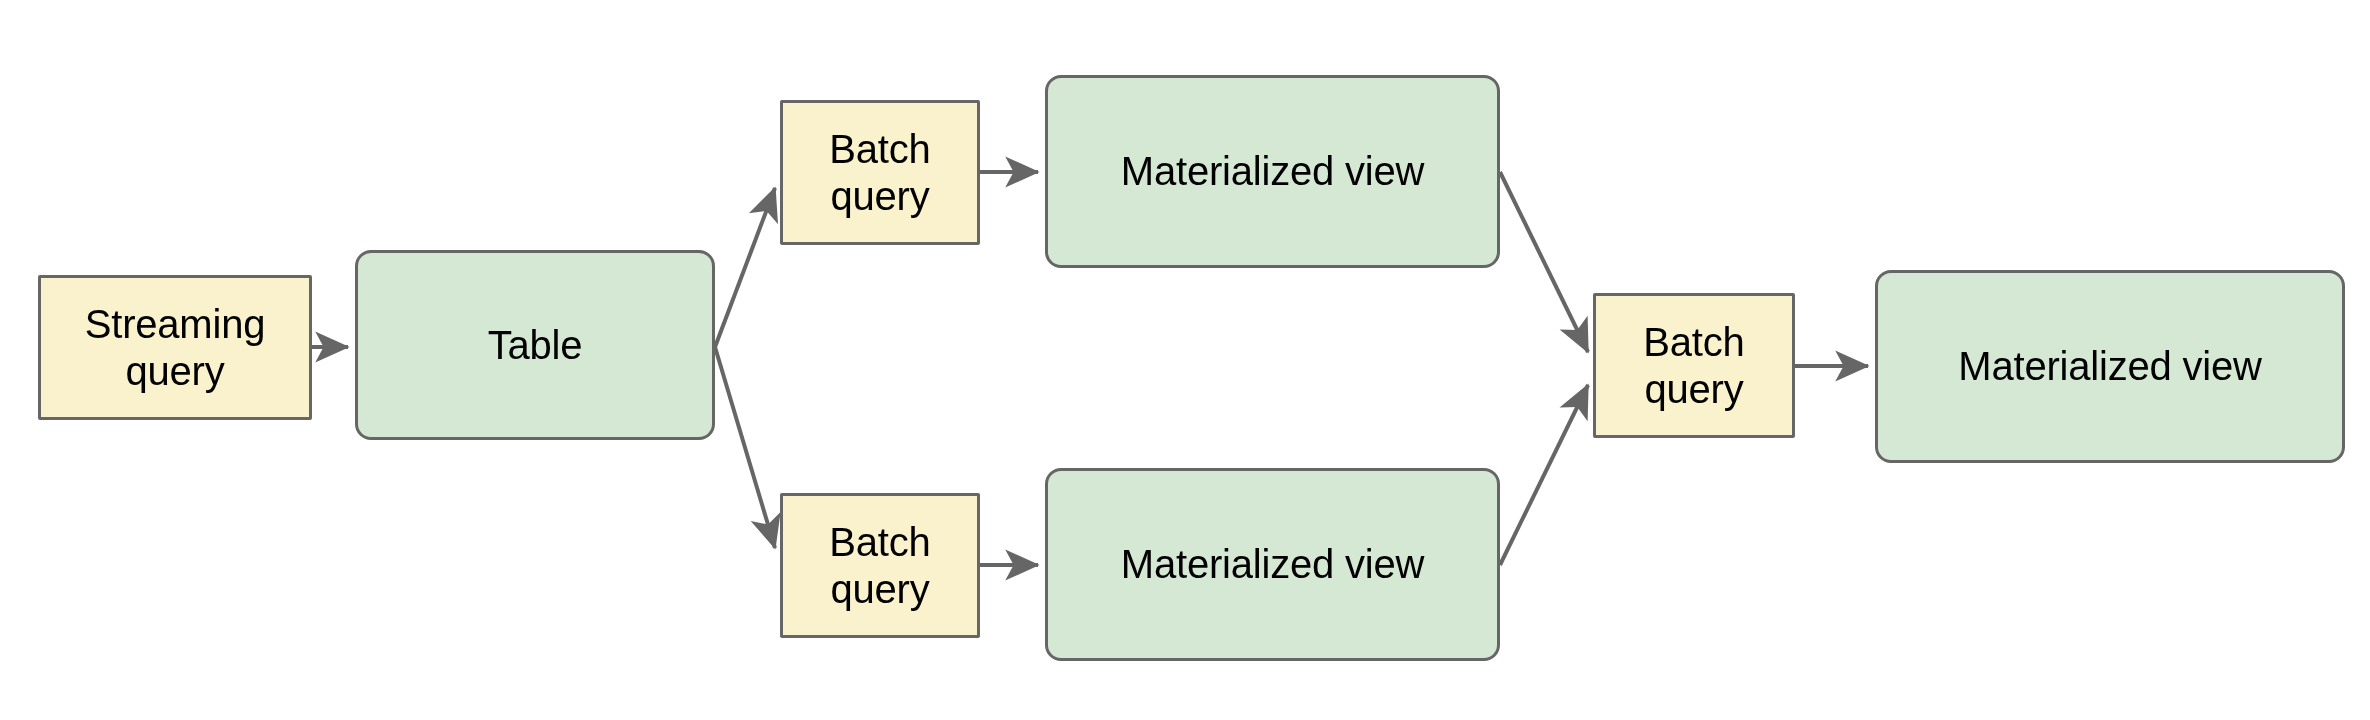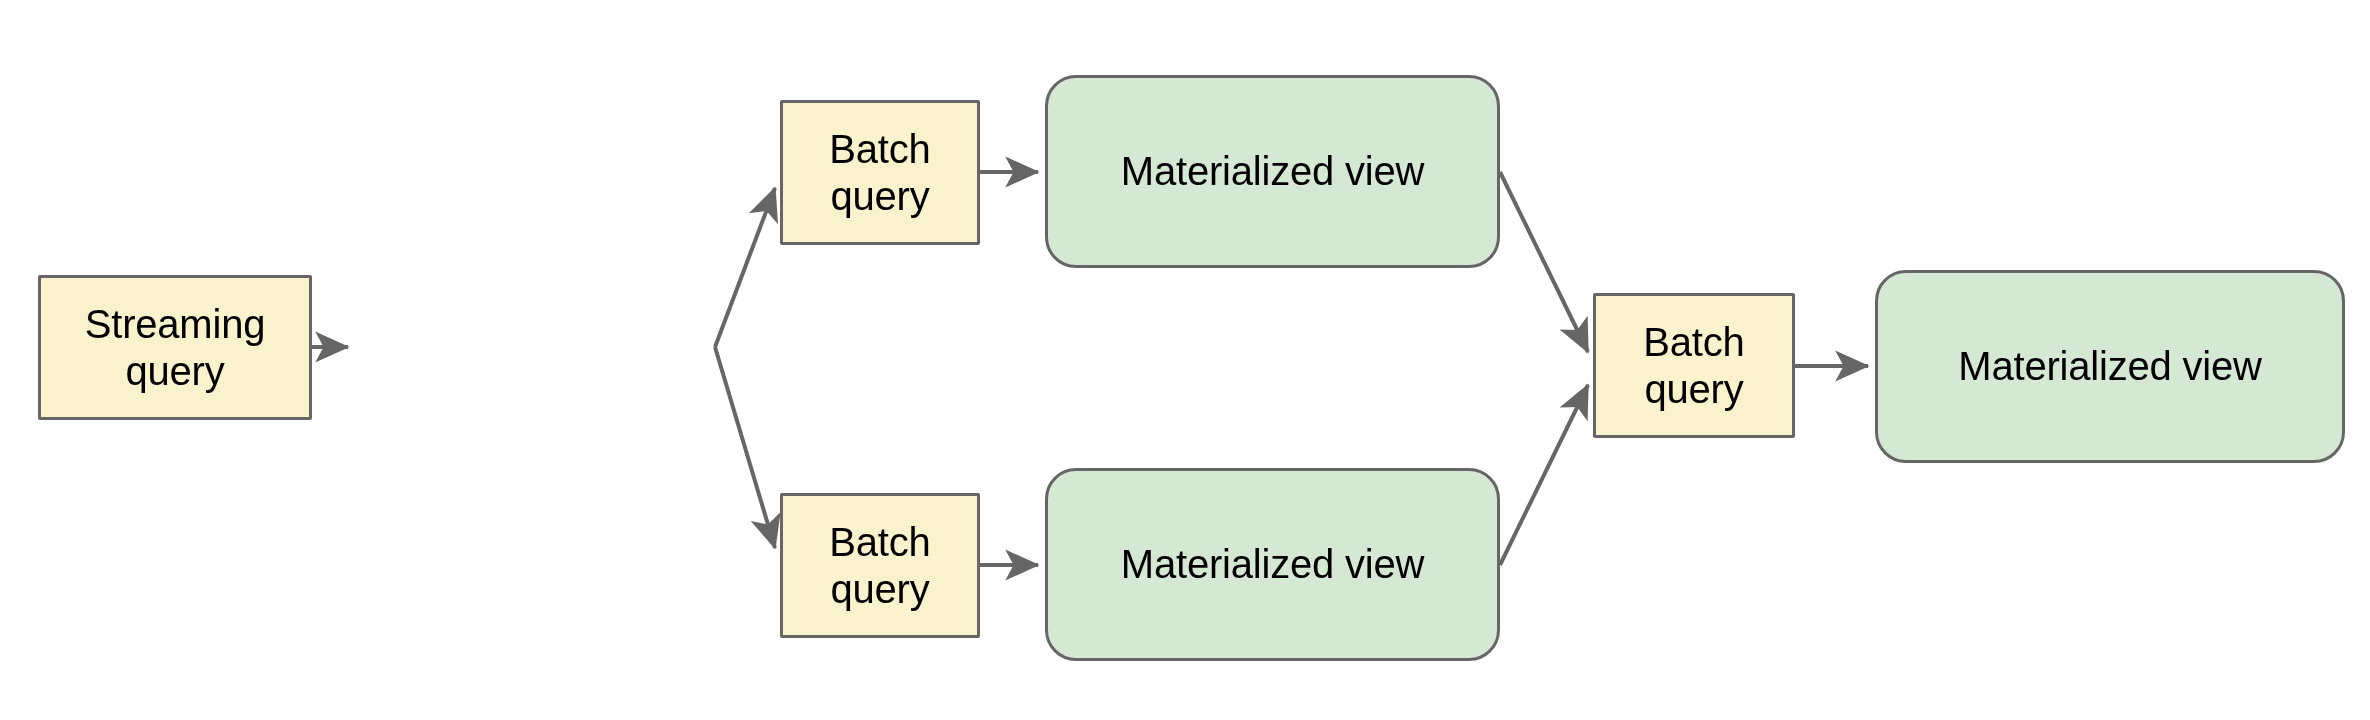--- a/index.html
+++ b/index.html
@@ -42,21 +42,21 @@
     border: 3px solid #666666;
     white-space: pre-line;
     z-index: 2;
   }
   .node-process {
     background: #faf2cc;
     border-radius: 2px;
   }
   .node-store {
     background: #d5e8d4;
-    border-radius: 31px;
+    border-radius: 16px;
   }
   .node-label {
     display: block;
     white-space: pre-line;
   }
 </style>
 </head>
 <body>
 
 <div id="diagram-canvas">
@@ -85,20 +85,23 @@
 
       <line x1="1795" y1="366" x2="1868" y2="366" marker-end="url(#arrowhead)"></line>
     </g>
   </svg>
 
   <div class="node node-process" style="left:38px; top:275px; width:274px; height:145px;">
     <span class="node-label">Streaming
 query</span>
   </div>
 
+  <div class="node node-store" style="left:355px; top:250px; width:360px; height:190px;">
+    <span class="node-label">Table</span>
+  </div>
 
   <div class="node node-process" style="left:780px; top:100px; width:200px; height:145px;">
     <span class="node-label">Batch
 query</span>
   </div>
 
   <div class="node node-store" style="left:1045px; top:75px; width:455px; height:193px;">
     <span class="node-label">Materialized view</span>
   </div>
 

